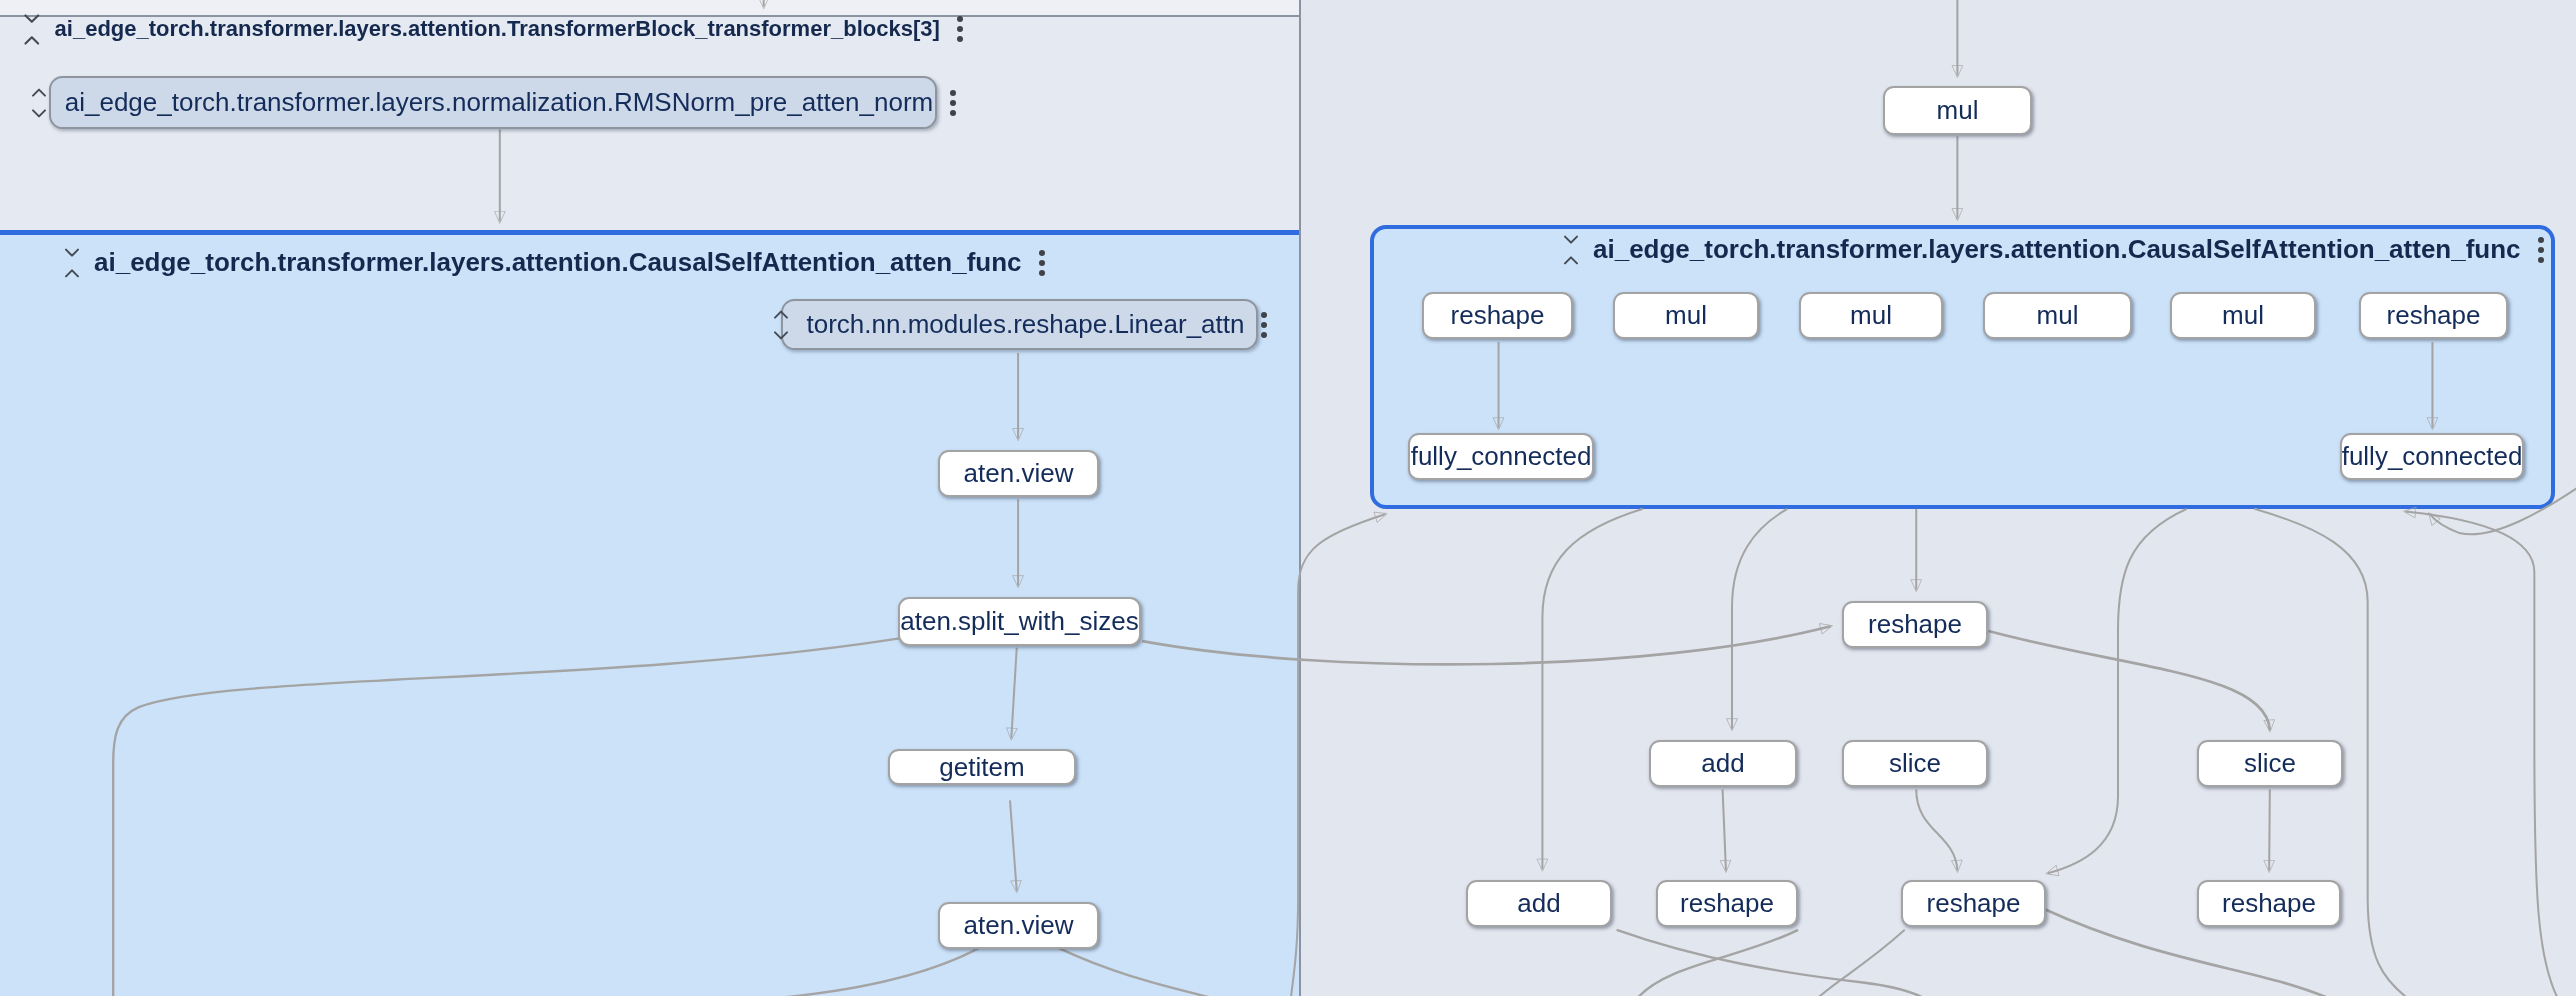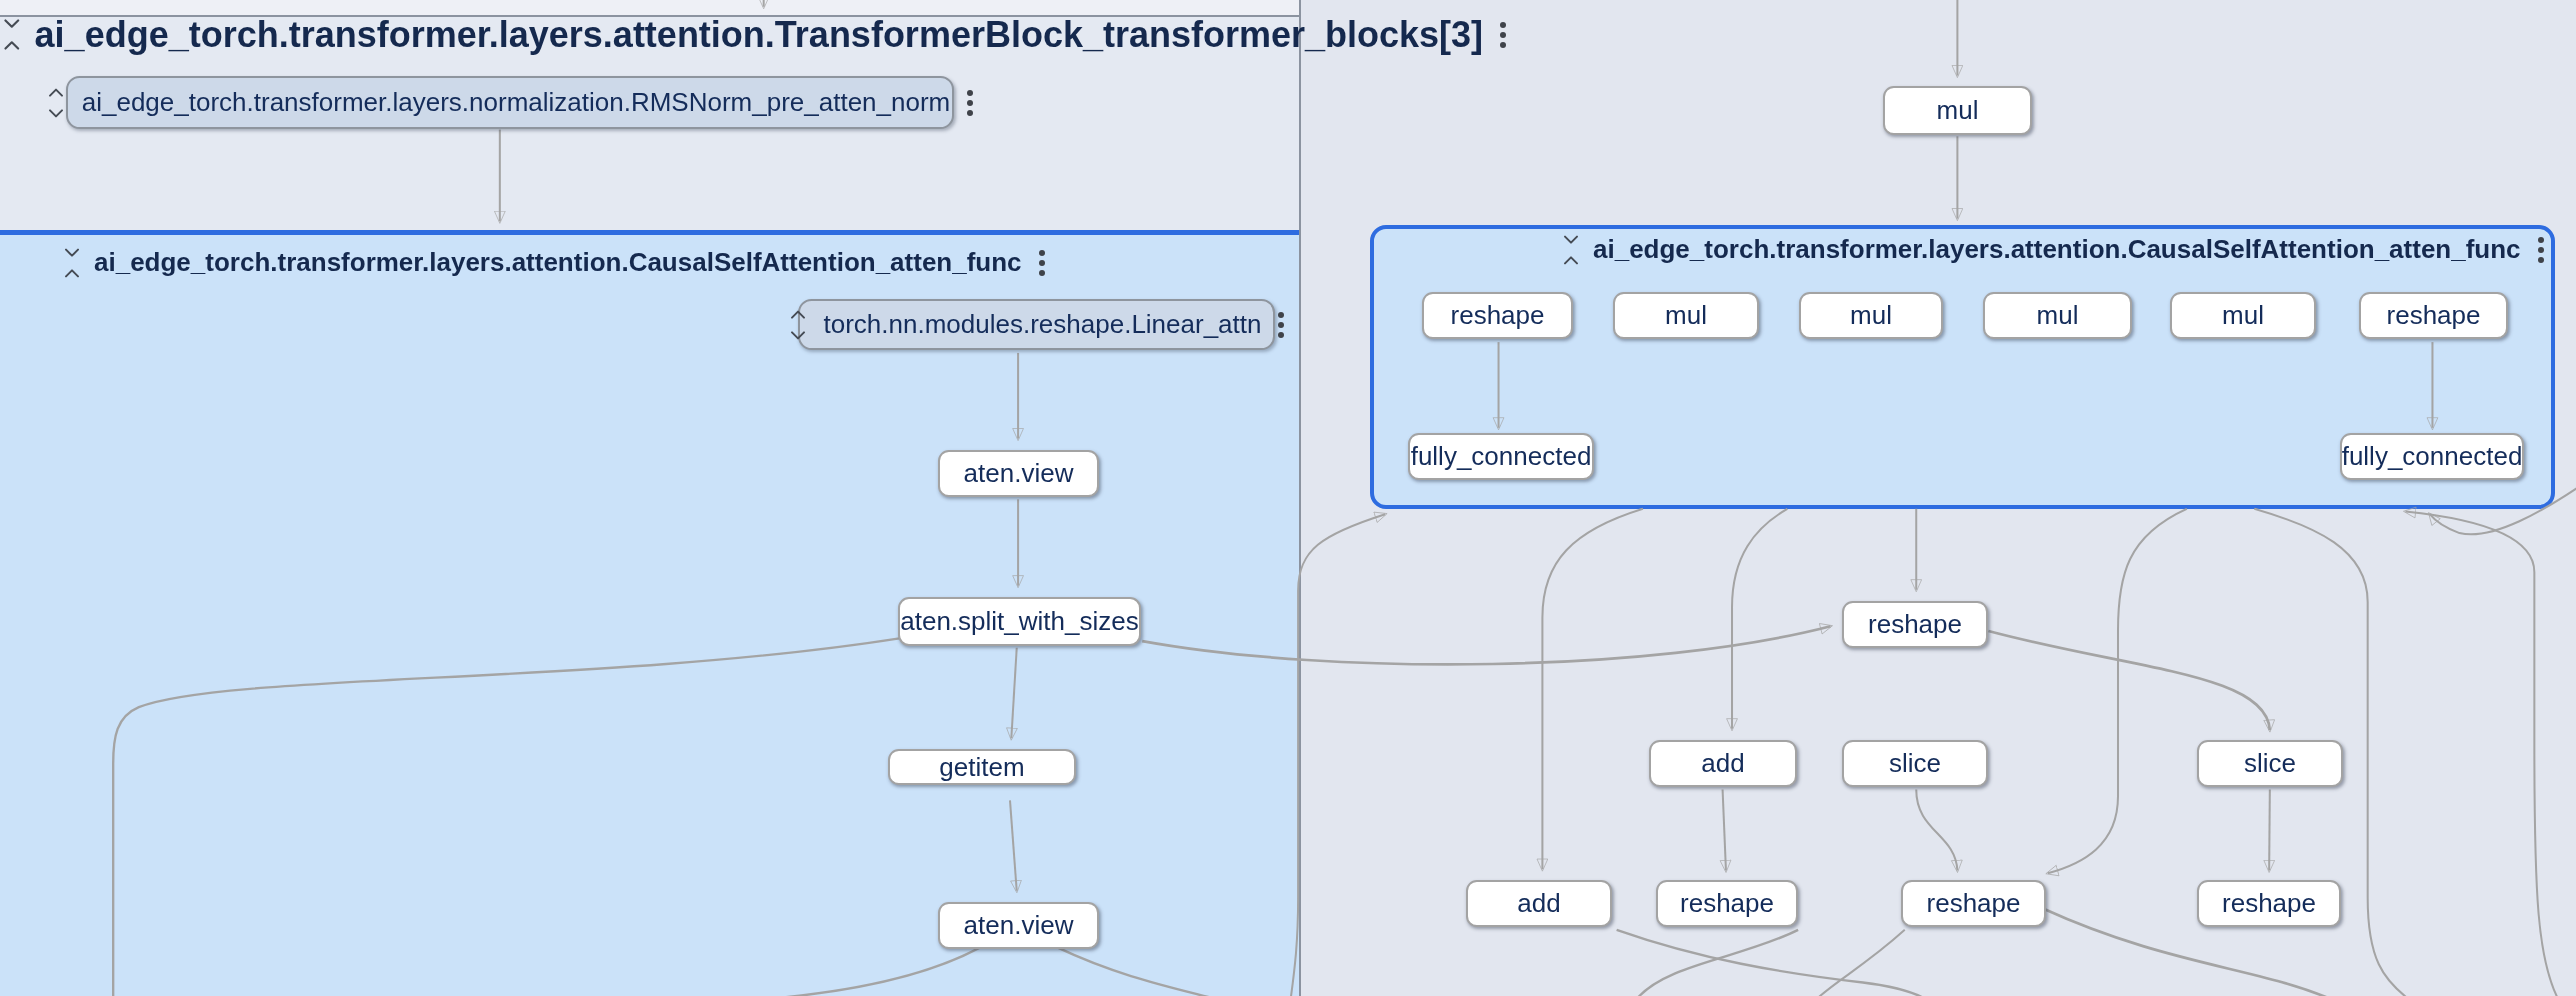--- a/index.html
+++ b/index.html
@@ -7,33 +7,33 @@
 
   
   .panel{position:absolute;box-sizing:border-box;}
   #tb-panel{left:0;top:15px;width:1299px;height:982px;background:#e4e9f2;border-top:2px solid #8b93a0;z-index:0;}
   #right-region{left:1299px;top:0;width:1277px;height:996px;background:#e2e6ef;border-left:2px solid #8b93a0;z-index:0;}
   #left-csa{left:0;top:230px;width:1299px;height:766px;background:#cbe2f9;border-top:5.4px solid #2e6ce0;z-index:1;}
   #right-csa{left:1370px;top:225px;width:1185px;height:284px;background:#cbe2f9;border:4.7px solid #2e6ce0;border-radius:16px;z-index:1;}
 
   
   .hdr{position:absolute;display:flex;align-items:center;gap:12px;color:#15294e;z-index:5;white-space:nowrap;}
-  #tb-hdr{left:1px;top:13.5px;font-size:36px;font-weight:700;}
+  #tb-hdr{left:21px;top:13.5px;font-size:22px;font-weight:700;}
   #lcsa-hdr{left:62px;top:247px;font-size:26px;font-weight:700;}
   #rcsa-hdr{left:1561px;top:234px;font-size:26px;font-weight:700;}
   .hdr .ico{flex:0 0 auto;display:flex;align-items:center;}
   .kebab{flex:0 0 auto;display:flex;align-items:center;margin-left:4px;cursor:pointer;}
 
   
   .op-node{position:absolute;box-sizing:border-box;background:#ffffff;border:2px solid #a3a3a3;border-radius:10.8px;
     display:flex;align-items:center;justify-content:center;font-size:26px;color:#142c5a;z-index:4;
     box-shadow:1.4px 2px 3.4px rgba(55,65,85,.45);white-space:nowrap;}
   .grp-node{position:absolute;box-sizing:border-box;background:#cdd9e9;border:2px solid #8e959e;border-radius:13.5px;
     display:flex;align-items:center;justify-content:center;gap:16px;font-size:26px;color:#142c5a;z-index:4;
-    box-shadow:1.4px 2px 3.4px rgba(55,65,85,.35);white-space:nowrap;margin-left:17px;}
+    box-shadow:1.4px 2px 3.4px rgba(55,65,85,.35);white-space:nowrap;}
 
   
   #edges{position:absolute;left:0;top:0;z-index:2;pointer-events:none;}
   #edges path{fill:none;stroke:#a4a4a4;}
 </style>
 </head>
 <body>
 
 <div id="canvas">
 

